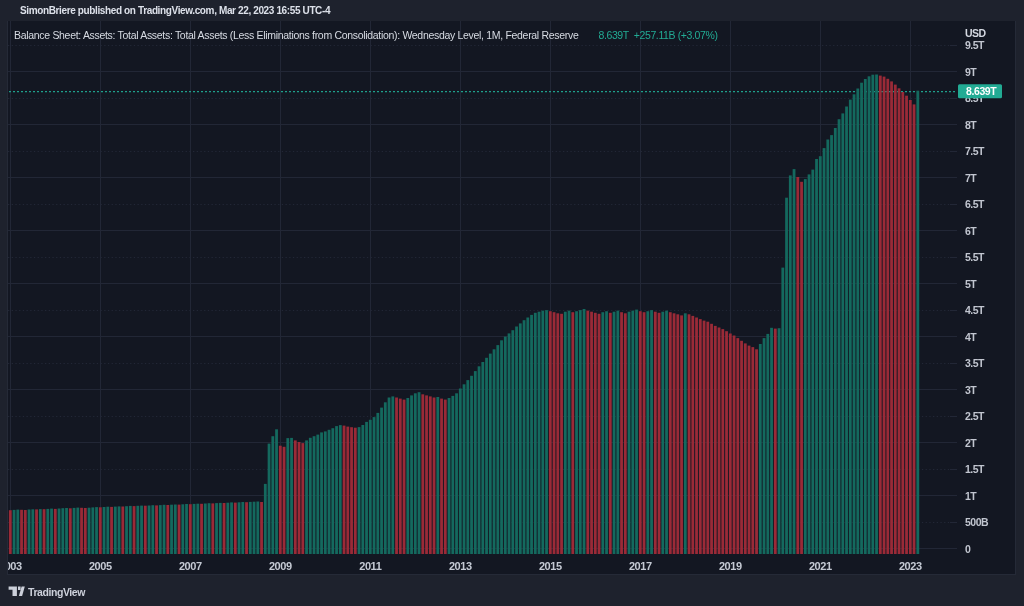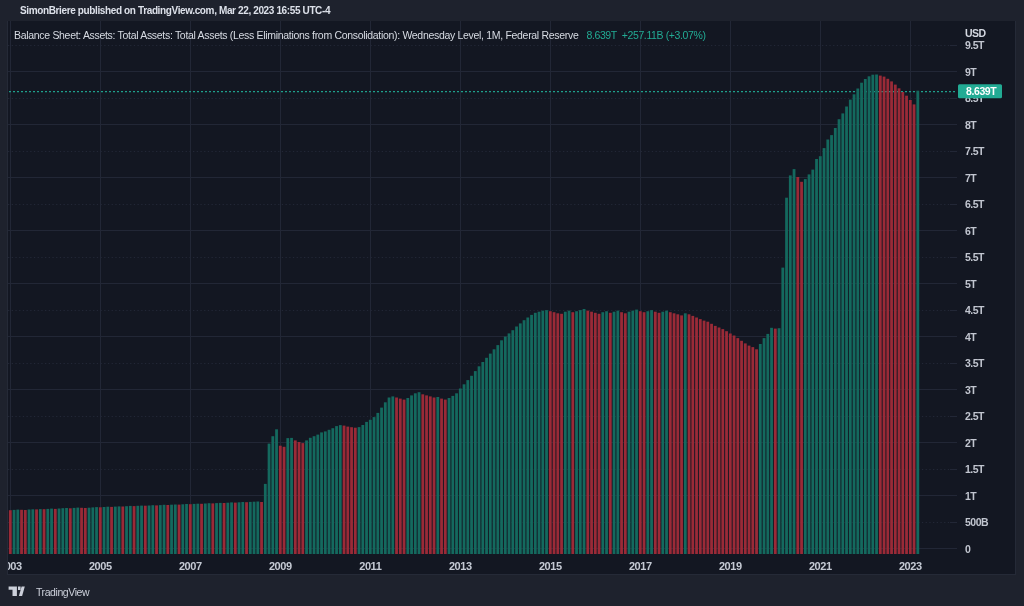--- a/index.html
+++ b/index.html
@@ -4,22 +4,22 @@
 <style>
   html,body { margin:0; padding:0; }
   body { width:1024px; height:606px; background:#1e222d; font-family:"Liberation Sans",sans-serif; overflow:hidden; position:relative; }
   #topbar { position:absolute; left:12px; top:0; width:1024px; height:21px; background:#1e222d; }
   #topbar span { position:absolute; left:8px; top:4.5px; font-size:10px; font-weight:700; color:#dde1ea; letter-spacing:-0.37px; white-space:pre; }
   svg.main { position:absolute; left:0; top:0; }
   .ax { font-size:10.5px; font-weight:700; fill:#c2c6d0; letter-spacing:-0.5px; font-family:"Liberation Sans",sans-serif; }
   .usd { fill:#d4d8e1; }
   .yr { font-size:11px; font-weight:700; fill:#c5cad4; letter-spacing:-0.45px; font-family:"Liberation Sans",sans-serif; }
   #legend { position:absolute; left:14px; top:28.5px; font-size:10.5px; color:#d7dbe3; letter-spacing:-0.31px; white-space:pre; }
-  #legend .val { color:#22ab94; margin-left:8px; letter-spacing:-0.38px; }
-  #tvword { position:absolute; left:36px; top:585.5px; font-size:10.5px; font-weight:400; color:#cdd1db; letter-spacing:-0.42px; }
+  #legend .val { color:#22ab94; margin-left:20px; letter-spacing:-0.38px; }
+  #tvword { position:absolute; left:28px; top:585.5px; font-size:10.5px; font-weight:700; color:#cdd1db; letter-spacing:-0.42px; }
 </style>
 </head>
 <body>
 <svg class="main" width="1024" height="606" viewBox="0 0 1024 606">
   <rect x="0" y="0" width="1024" height="606" fill="#1e222d"></rect>
   <rect x="8" y="21" width="1007" height="553" fill="#131722"></rect>
   <defs>
       <clipPath id="cp">
         <rect x="8" y="21" width="1008" height="585"></rect>
       </clipPath>

